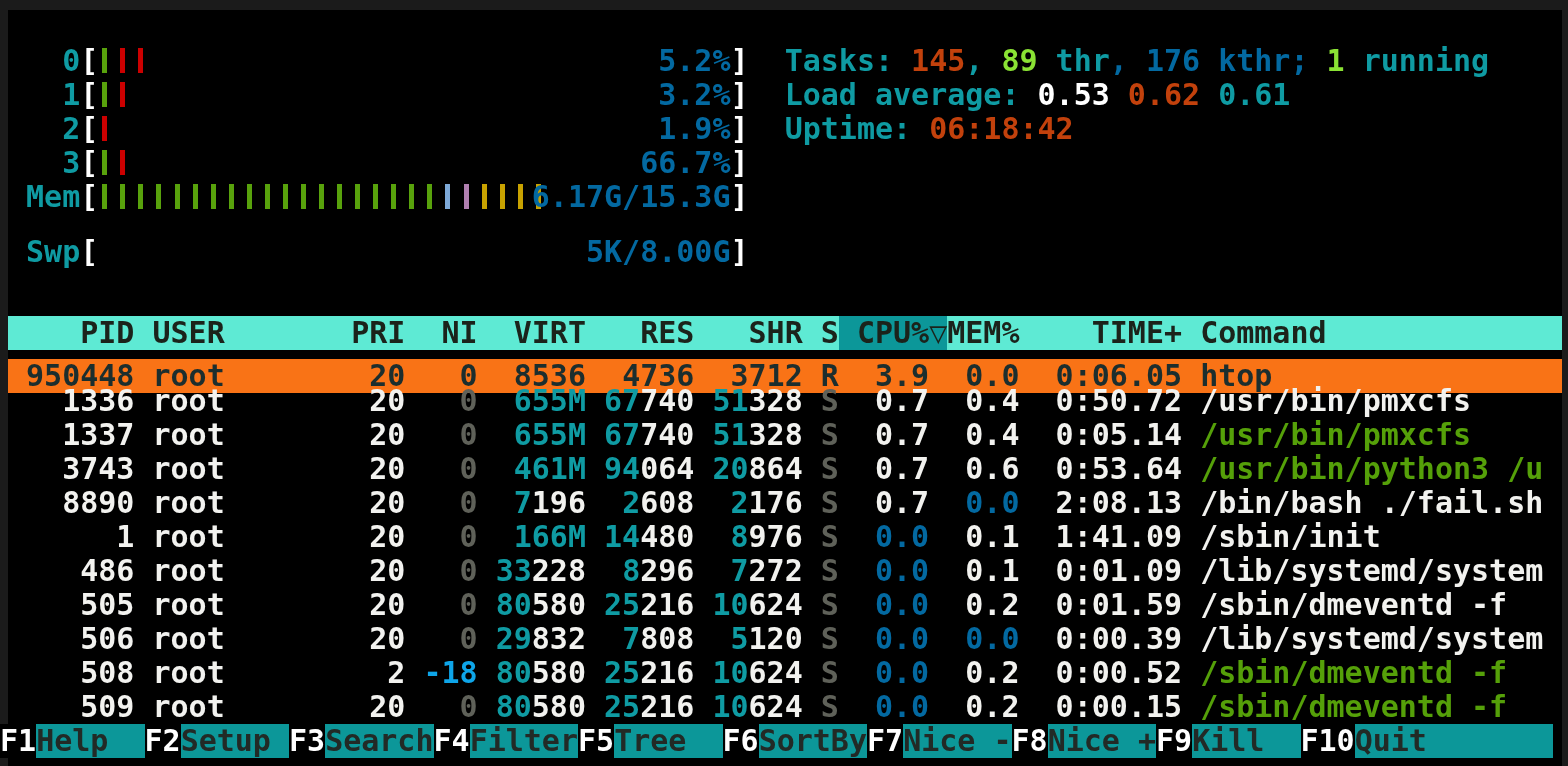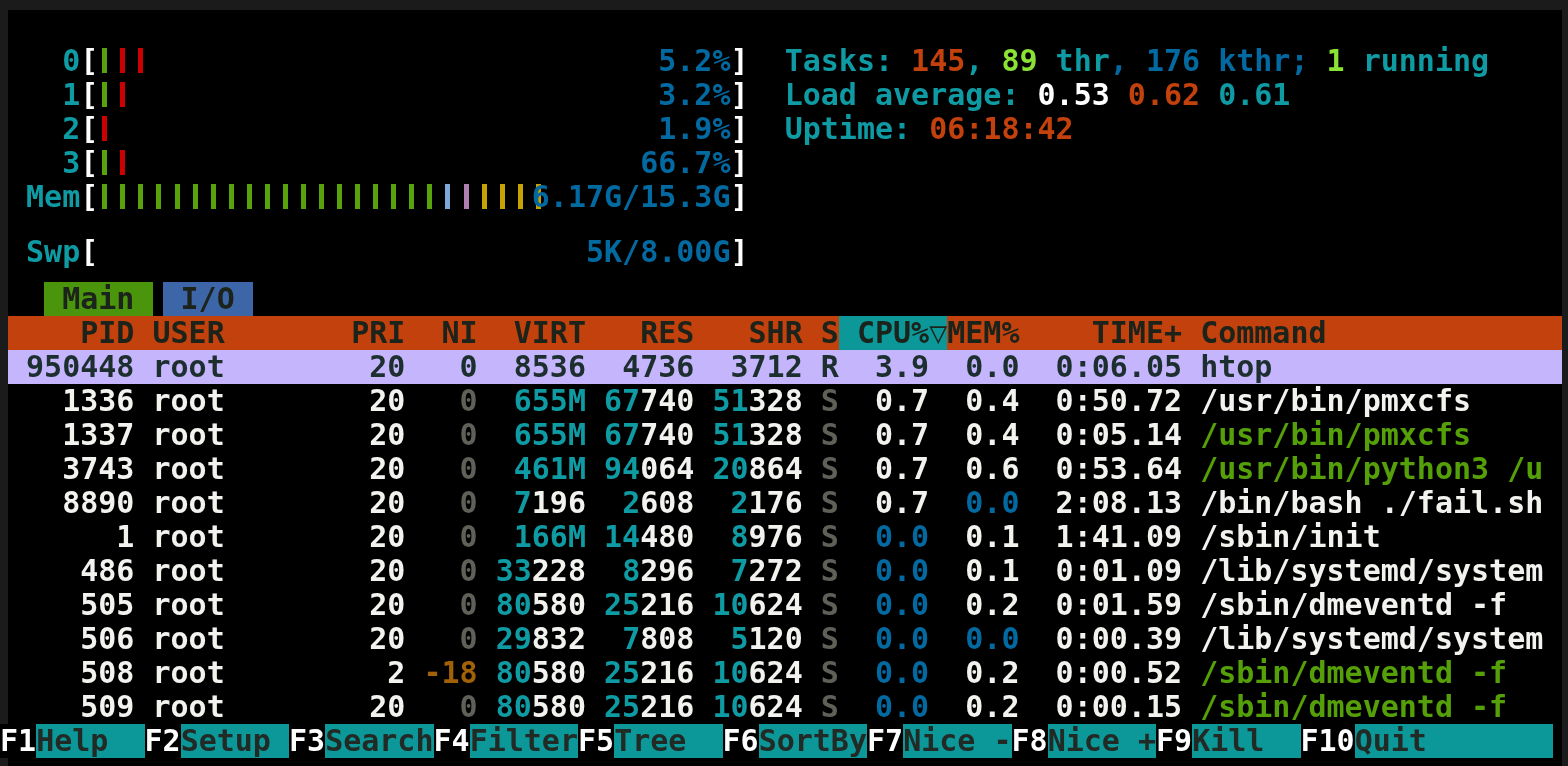--- a/index.html
+++ b/index.html
@@ -3,48 +3,47 @@
 <meta charset="utf-8">
 <style>
   html,body{margin:0;padding:0;background:#141414;width:1568px;height:766px;overflow:hidden;}
   .screen{position:relative;width:1568px;height:766px;background:#1b1b1b;}
   .term{position:absolute;left:8px;top:10px;width:1554px;height:756px;background:#000;
         font-family:"DejaVu Sans Mono","Liberation Mono",monospace;font-size:30px;font-weight:bold;
         color:#f2f2ef;}
   .line{position:absolute;left:0;width:100%;height:34px;line-height:34px;white-space:pre;overflow:hidden;}
   .c-cyan{color:#0f9ba3;} .c-bcyan{color:#c2410c;} .c-white{color:#f2f2ef;} .c-bwhite{color:#ffffff;}
   .c-gray{color:#0369a1;} .c-dgray{color:#5f6159;} .c-green{color:#55a009;} .c-bgreen{color:#8ae234;}
-  .c-red{color:#a16207;margin-top:32px;}
+  .c-red{color:#0ea5e9;margin-top:32px;}
   .bar-wrap{display:inline-block;position:relative;width:35ch;height:34px;vertical-align:top;}
   .tick{position:absolute;top:4px;width:5px;height:25px;}
   .meter-val{position:absolute;right:0;top:0;height:34px;line-height:34px;}
   .info-block{position:absolute;left:calc(43ch);top:0;height:34px;line-height:34px;white-space:pre;}
   .tab{display:inline-block;color:#1b231b;}
   .tab-main{background:#4a950c;} .tab-io{background:#3d66a8;margin-left:10px;}
-  .hdr{background:#c2410c;color:#1b231b;}
+  .hdr{background:#5eead4;color:#1b231b;}
   .hdr span{color:#1b231b;}
   .sort-col{background:#0c9799;}
-  .row-sel{background:#c4b5fd;}
+  .row-sel{background:#f97316;margin-top:9px;}
   .row-sel span{color:#1c2e2e !important;}
   .fnbar{left:-8px;width:1568px;display:flex;text-align:right;}
   .fn-key{color:#ffffff;background:#000;}
   .fn-label{color:#222a26;background:#0c9799;}
 </style>
 </head>
 <body>
 
 <div class="screen">
   <div class="term" id="term">
       <div class="line" style="top: 34px;"><span class="c-cyan">   0</span><span class="c-bwhite">[</span><span class="bar-wrap"><div class="tick" style="left: calc(0ch + 4px); background: rgb(88, 162, 12);"></div><div class="tick" style="left: calc(1ch + 4px); background: rgb(204, 0, 0);"></div><div class="tick" style="left: calc(2ch + 4px); background: rgb(204, 0, 0);"></div><span class="meter-val c-gray">5.2%</span></span><span class="c-bwhite">]</span><span class="info-block"><span class="c-cyan">Tasks: </span><span class="c-bcyan">145</span><span class="c-cyan">, </span><span class="c-bgreen">89</span><span class="c-cyan"> thr</span><span class="c-gray">, </span><span class="c-gray">176</span><span class="c-gray"> kthr</span><span class="c-gray">; </span><span class="c-bgreen">1</span><span class="c-cyan"> running</span></span></div>
       <div class="line" style="top: 68px;"><span class="c-cyan">   1</span><span class="c-bwhite">[</span><span class="bar-wrap"><div class="tick" style="left: calc(0ch + 4px); background: rgb(88, 162, 12);"></div><div class="tick" style="left: calc(1ch + 4px); background: rgb(204, 0, 0);"></div><span class="meter-val c-gray">3.2%</span></span><span class="c-bwhite">]</span><span class="info-block"><span class="c-cyan">Load average: </span><span class="c-bwhite">0.53 </span><span class="c-bcyan">0.62 </span><span class="c-cyan">0.61</span></span></div>
       <div class="line" style="top: 102px;"><span class="c-cyan">   2</span><span class="c-bwhite">[</span><span class="bar-wrap"><div class="tick" style="left: calc(0ch + 4px); background: rgb(204, 0, 0);"></div><span class="meter-val c-gray">1.9%</span></span><span class="c-bwhite">]</span><span class="info-block"><span class="c-cyan">Uptime: </span><span class="c-bcyan">06:18:42</span></span></div>
       <div class="line" style="top: 136px;"><span class="c-cyan">   3</span><span class="c-bwhite">[</span><span class="bar-wrap"><div class="tick" style="left: calc(0ch + 4px); background: rgb(88, 162, 12);"></div><div class="tick" style="left: calc(1ch + 4px); background: rgb(204, 0, 0);"></div><span class="meter-val c-gray">66.7%</span></span><span class="c-bwhite">]</span></div>
       <div class="line" style="top: 170px;"><span class="c-cyan"> Mem</span><span class="c-bwhite">[</span><span class="bar-wrap"><div class="tick" style="left: calc(0ch + 4px); background: rgb(88, 162, 12);"></div><div class="tick" style="left: calc(1ch + 4px); background: rgb(88, 162, 12);"></div><div class="tick" style="left: calc(2ch + 4px); background: rgb(88, 162, 12);"></div><div class="tick" style="left: calc(3ch + 4px); background: rgb(88, 162, 12);"></div><div class="tick" style="left: calc(4ch + 4px); background: rgb(88, 162, 12);"></div><div class="tick" style="left: calc(5ch + 4px); background: rgb(88, 162, 12);"></div><div class="tick" style="left: calc(6ch + 4px); background: rgb(88, 162, 12);"></div><div class="tick" style="left: calc(7ch + 4px); background: rgb(88, 162, 12);"></div><div class="tick" style="left: calc(8ch + 4px); background: rgb(88, 162, 12);"></div><div class="tick" style="left: calc(9ch + 4px); background: rgb(88, 162, 12);"></div><div class="tick" style="left: calc(10ch + 4px); background: rgb(88, 162, 12);"></div><div class="tick" style="left: calc(11ch + 4px); background: rgb(88, 162, 12);"></div><div class="tick" style="left: calc(12ch + 4px); background: rgb(88, 162, 12);"></div><div class="tick" style="left: calc(13ch + 4px); background: rgb(88, 162, 12);"></div><div class="tick" style="left: calc(14ch + 4px); background: rgb(88, 162, 12);"></div><div class="tick" style="left: calc(15ch + 4px); background: rgb(88, 162, 12);"></div><div class="tick" style="left: calc(16ch + 4px); background: rgb(88, 162, 12);"></div><div class="tick" style="left: calc(17ch + 4px); background: rgb(88, 162, 12);"></div><div class="tick" style="left: calc(18ch + 4px); background: rgb(88, 162, 12);"></div><div class="tick" style="left: calc(19ch + 4px); background: rgb(125, 169, 216);"></div><div class="tick" style="left: calc(20ch + 4px); background: rgb(176, 127, 176);"></div><div class="tick" style="left: calc(21ch + 4px); background: rgb(200, 162, 0);"></div><div class="tick" style="left: calc(22ch + 4px); background: rgb(200, 162, 0);"></div><div class="tick" style="left: calc(23ch + 4px); background: rgb(200, 162, 0);"></div><div class="tick" style="left: calc(24ch + 4px); background: rgb(200, 162, 0);"></div><span class="meter-val c-gray">6.17G/15.3G</span></span><span class="c-bwhite">]</span></div>
       <div class="line" style="top: 215px; margin-top: 10px;"><span class="c-cyan"> Swp</span><span class="c-bwhite">[</span><span class="bar-wrap"><span class="meter-val c-gray">5K/8.00G</span></span><span class="c-bwhite">]</span></div>
-      <div class="line" style="top: 272px;"><span>  </span><span class="tab tab-main"> Main </span><span class="tab tab-io"> I/O </span></div>
       <div class="line hdr" style="top: 306px;"><span>    PID</span><span> </span><span>USER      </span><span> </span><span>PRI</span><span> </span><span> NI</span><span> </span><span> VIRT</span><span> </span><span>  RES</span><span> </span><span>  SHR</span><span> </span><span>S</span><span class="sort-col"> CPU%▽</span><span>MEM%</span><span> </span><span>   TIME+</span><span> </span><span>Command</span></div>
       <div class="line row-sel" style="top: 340px;"><span class="c-white"> 950448</span><span> </span><span class="c-white">root      </span><span> </span><span class="c-white"> 20</span><span> </span><span class="c-dgray">  0</span><span> </span><span><span> </span><span class="c-cyan">8</span><span class="c-white">536</span></span><span> </span><span><span> </span><span class="c-cyan">4</span><span class="c-white">736</span></span><span> </span><span><span> </span><span class="c-cyan">3</span><span class="c-white">712</span></span><span> </span><span class="c-dgray">R</span><span> </span><span class="c-white"> 3.9</span><span> </span><span class="c-gray"> 0.0</span><span> </span><span class="c-white"> 0:06.05</span><span> </span><span class="c-white">htop</span></div>
       <div class="line" style="top: 374px;"><span class="c-white">   1336</span><span> </span><span class="c-white">root      </span><span> </span><span class="c-white"> 20</span><span> </span><span class="c-dgray">  0</span><span> </span><span><span> </span><span class="c-cyan">655M</span></span><span> </span><span><span class="c-cyan">67</span><span class="c-white">740</span></span><span> </span><span><span class="c-cyan">51</span><span class="c-white">328</span></span><span> </span><span class="c-dgray">S</span><span> </span><span class="c-white"> 0.7</span><span> </span><span class="c-white"> 0.4</span><span> </span><span class="c-white"> 0:50.72</span><span> </span><span class="c-white">/usr/bin/pmxcfs</span></div>
       <div class="line" style="top: 408px;"><span class="c-white">   1337</span><span> </span><span class="c-white">root      </span><span> </span><span class="c-white"> 20</span><span> </span><span class="c-dgray">  0</span><span> </span><span><span> </span><span class="c-cyan">655M</span></span><span> </span><span><span class="c-cyan">67</span><span class="c-white">740</span></span><span> </span><span><span class="c-cyan">51</span><span class="c-white">328</span></span><span> </span><span class="c-dgray">S</span><span> </span><span class="c-white"> 0.7</span><span> </span><span class="c-white"> 0.4</span><span> </span><span class="c-white"> 0:05.14</span><span> </span><span class="c-green">/usr/bin/pmxcfs</span></div>
       <div class="line" style="top: 442px;"><span class="c-white">   3743</span><span> </span><span class="c-white">root      </span><span> </span><span class="c-white"> 20</span><span> </span><span class="c-dgray">  0</span><span> </span><span><span> </span><span class="c-cyan">461M</span></span><span> </span><span><span class="c-cyan">94</span><span class="c-white">064</span></span><span> </span><span><span class="c-cyan">20</span><span class="c-white">864</span></span><span> </span><span class="c-dgray">S</span><span> </span><span class="c-white"> 0.7</span><span> </span><span class="c-white"> 0.6</span><span> </span><span class="c-white"> 0:53.64</span><span> </span><span class="c-green">/usr/bin/python3 /u</span></div>
       <div class="line" style="top: 476px;"><span class="c-white">   8890</span><span> </span><span class="c-white">root      </span><span> </span><span class="c-white"> 20</span><span> </span><span class="c-dgray">  0</span><span> </span><span><span> </span><span class="c-cyan">7</span><span class="c-white">196</span></span><span> </span><span><span> </span><span class="c-cyan">2</span><span class="c-white">608</span></span><span> </span><span><span> </span><span class="c-cyan">2</span><span class="c-white">176</span></span><span> </span><span class="c-dgray">S</span><span> </span><span class="c-white"> 0.7</span><span> </span><span class="c-gray"> 0.0</span><span> </span><span class="c-white"> 2:08.13</span><span> </span><span class="c-white">/bin/bash ./fail.sh</span></div>
       <div class="line" style="top: 510px;"><span class="c-white">      1</span><span> </span><span class="c-white">root      </span><span> </span><span class="c-white"> 20</span><span> </span><span class="c-dgray">  0</span><span> </span><span><span> </span><span class="c-cyan">166M</span></span><span> </span><span><span class="c-cyan">14</span><span class="c-white">480</span></span><span> </span><span><span> </span><span class="c-cyan">8</span><span class="c-white">976</span></span><span> </span><span class="c-dgray">S</span><span> </span><span class="c-gray"> 0.0</span><span> </span><span class="c-white"> 0.1</span><span> </span><span class="c-white"> 1:41.09</span><span> </span><span class="c-white">/sbin/init</span></div>
       <div class="line" style="top: 544px;"><span class="c-white">    486</span><span> </span><span class="c-white">root      </span><span> </span><span class="c-white"> 20</span><span> </span><span class="c-dgray">  0</span><span> </span><span><span class="c-cyan">33</span><span class="c-white">228</span></span><span> </span><span><span> </span><span class="c-cyan">8</span><span class="c-white">296</span></span><span> </span><span><span> </span><span class="c-cyan">7</span><span class="c-white">272</span></span><span> </span><span class="c-dgray">S</span><span> </span><span class="c-gray"> 0.0</span><span> </span><span class="c-white"> 0.1</span><span> </span><span class="c-white"> 0:01.09</span><span> </span><span class="c-white">/lib/systemd/system</span></div>
       <div class="line" style="top: 578px;"><span class="c-white">    505</span><span> </span><span class="c-white">root      </span><span> </span><span class="c-white"> 20</span><span> </span><span class="c-dgray">  0</span><span> </span><span><span class="c-cyan">80</span><span class="c-white">580</span></span><span> </span><span><span class="c-cyan">25</span><span class="c-white">216</span></span><span> </span><span><span class="c-cyan">10</span><span class="c-white">624</span></span><span> </span><span class="c-dgray">S</span><span> </span><span class="c-gray"> 0.0</span><span> </span><span class="c-white"> 0.2</span><span> </span><span class="c-white"> 0:01.59</span><span> </span><span class="c-white">/sbin/dmeventd -f</span></div>
       <div class="line" style="top: 612px;"><span class="c-white">    506</span><span> </span><span class="c-white">root      </span><span> </span><span class="c-white"> 20</span><span> </span><span class="c-dgray">  0</span><span> </span><span><span class="c-cyan">29</span><span class="c-white">832</span></span><span> </span><span><span> </span><span class="c-cyan">7</span><span class="c-white">808</span></span><span> </span><span><span> </span><span class="c-cyan">5</span><span class="c-white">120</span></span><span> </span><span class="c-dgray">S</span><span> </span><span class="c-gray"> 0.0</span><span> </span><span class="c-gray"> 0.0</span><span> </span><span class="c-white"> 0:00.39</span><span> </span><span class="c-white">/lib/systemd/system</span></div>

